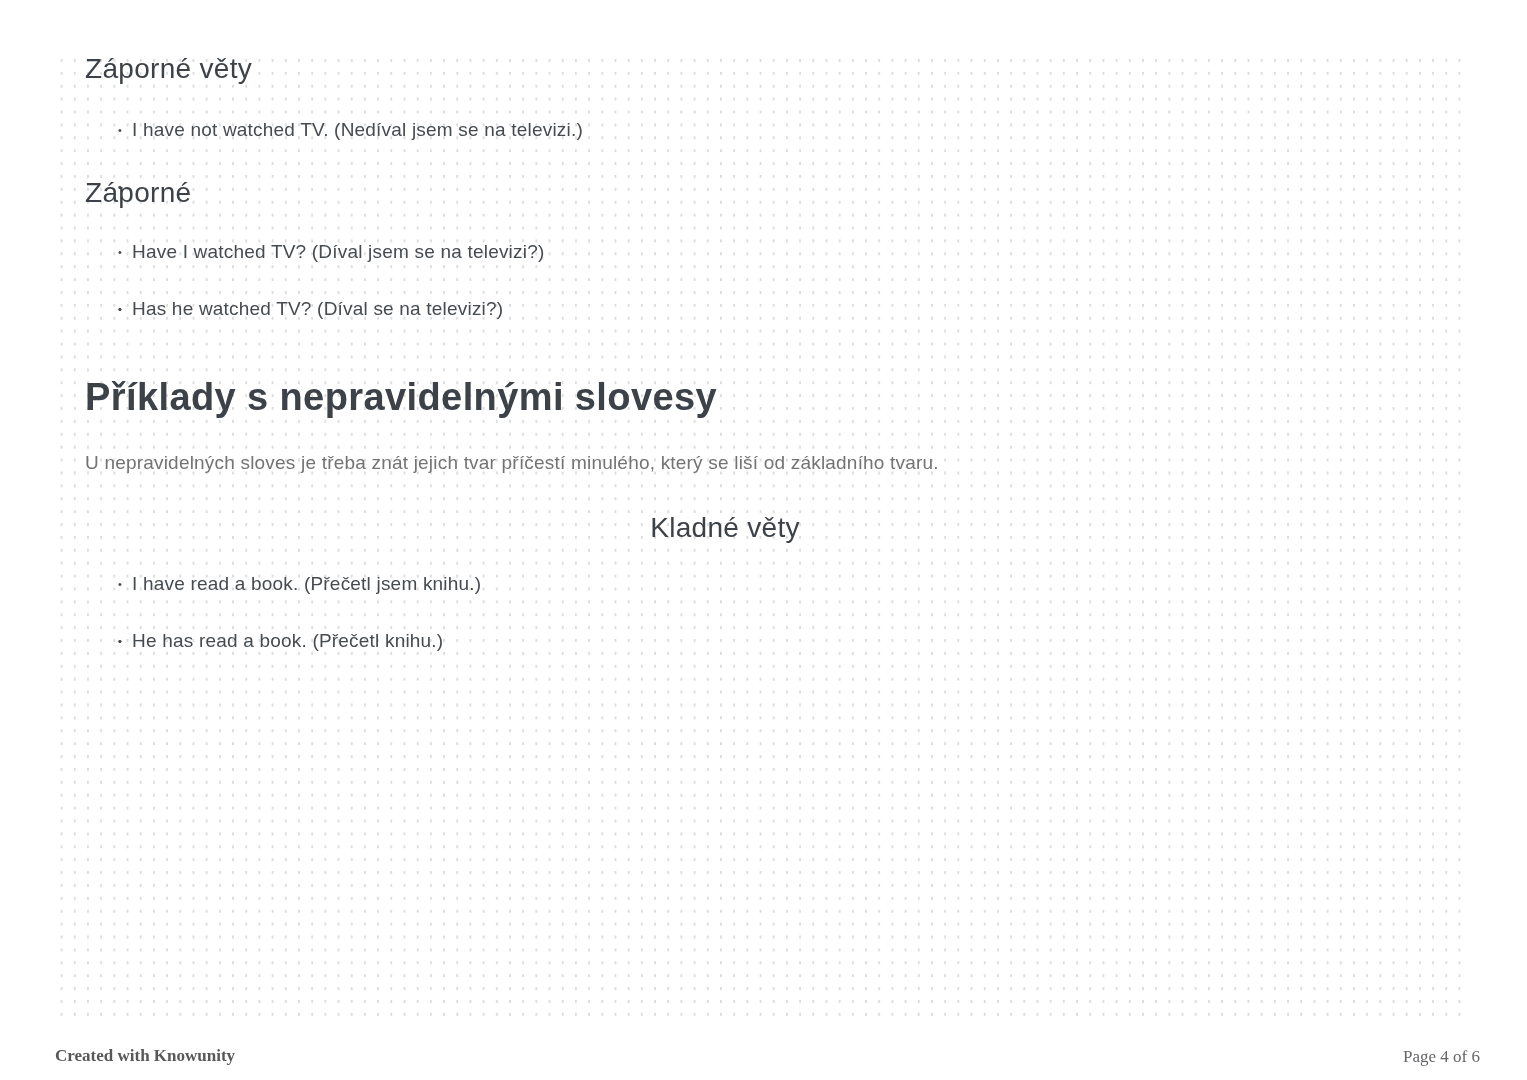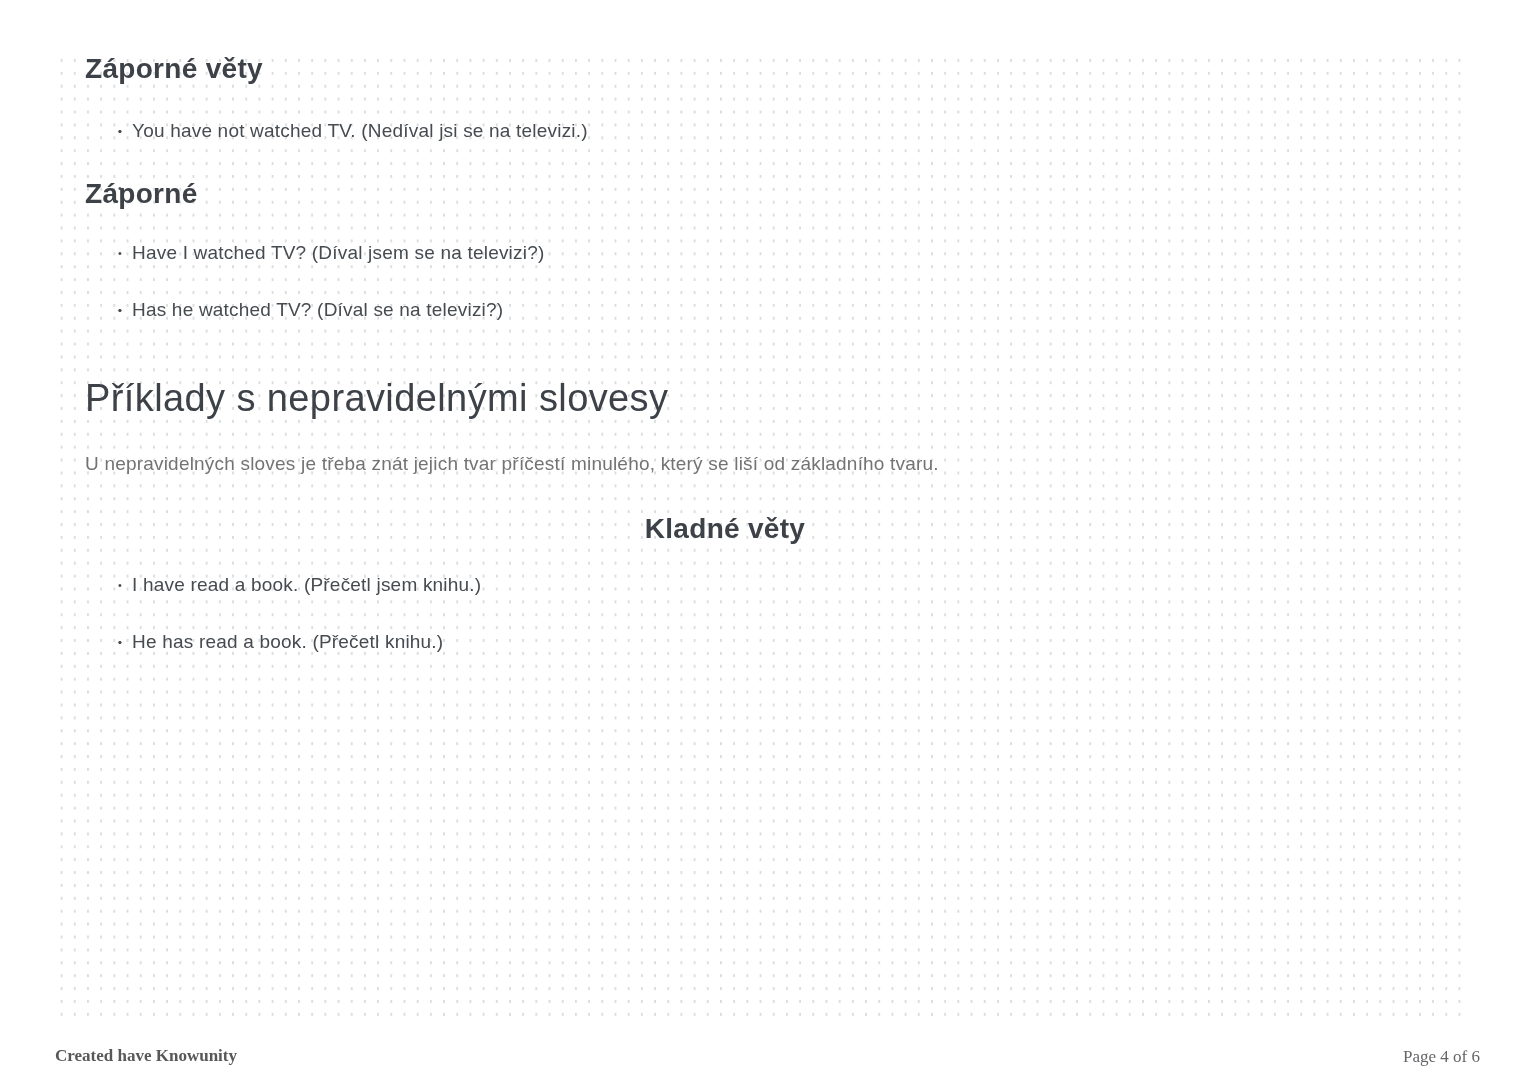--- a/index.html
+++ b/index.html
@@ -29,29 +29,29 @@
     left: 85px;
     top: 52px;
     width: 1280px;
     color: #3d4248;
   }
 
   h1.main-heading {
     font-size: 38px;
     line-height: 48px;
     margin: 52px 0 0 0;
-    font-weight: normal;
+    font-weight: bold;
     letter-spacing: 0.4px;
     color: #3d4248;
   }
   h2.section-heading {
     font-size: 28px;
     line-height: 34px;
     margin: 0;
-    font-weight: bold;
+    font-weight: normal;
     letter-spacing: 0.3px;
     color: #3d4248;
   }
   h2.gap-otazky { margin-top: 34px; }
   h2.gap-kladne { margin-top: 36px; text-align: center; }
 
   .bullet-item {
     position: relative;
     font-size: 19px;
     line-height: 24px;
@@ -103,24 +103,24 @@
 <body>
 
 <div class="dot-grid"></div>
 
 <div class="content">
 
   <h2 class="section-heading">Záporné věty</h2>
   <div>
     <div class="bullet-item bi-first">
       <span class="marker">•</span>
+      <span>I have not watched TV. (Nedíval jsem se na televizi.)</span>
     </div>
     <div class="bullet-item bi-next">
       <span class="marker">•</span>
-      <span>You have not watched TV. (Nedíval jsi se na televizi.)</span>
     </div>
     <div class="bullet-item bi-next">
       <span class="marker">•</span>
     </div>
   </div>
 
   <h2 class="section-heading gap-otazky">Záporné</h2>
   <div>
     <div class="bullet-item bi-first-2">
       <span class="marker">•</span>
@@ -149,14 +149,14 @@
       <span class="marker">•</span>
     </div>
     <div class="bullet-item bi-next">
       <span class="marker">•</span>
       <span>He has read a book. (Přečetl knihu.)</span>
     </div>
   </div>
 
 </div>
 
-<div class="footer-left">Created have Knowunity</div>
+<div class="footer-left">Created with Knowunity</div>
 <div class="footer-right">Page 4 of 6</div>
 
 </body></html>

